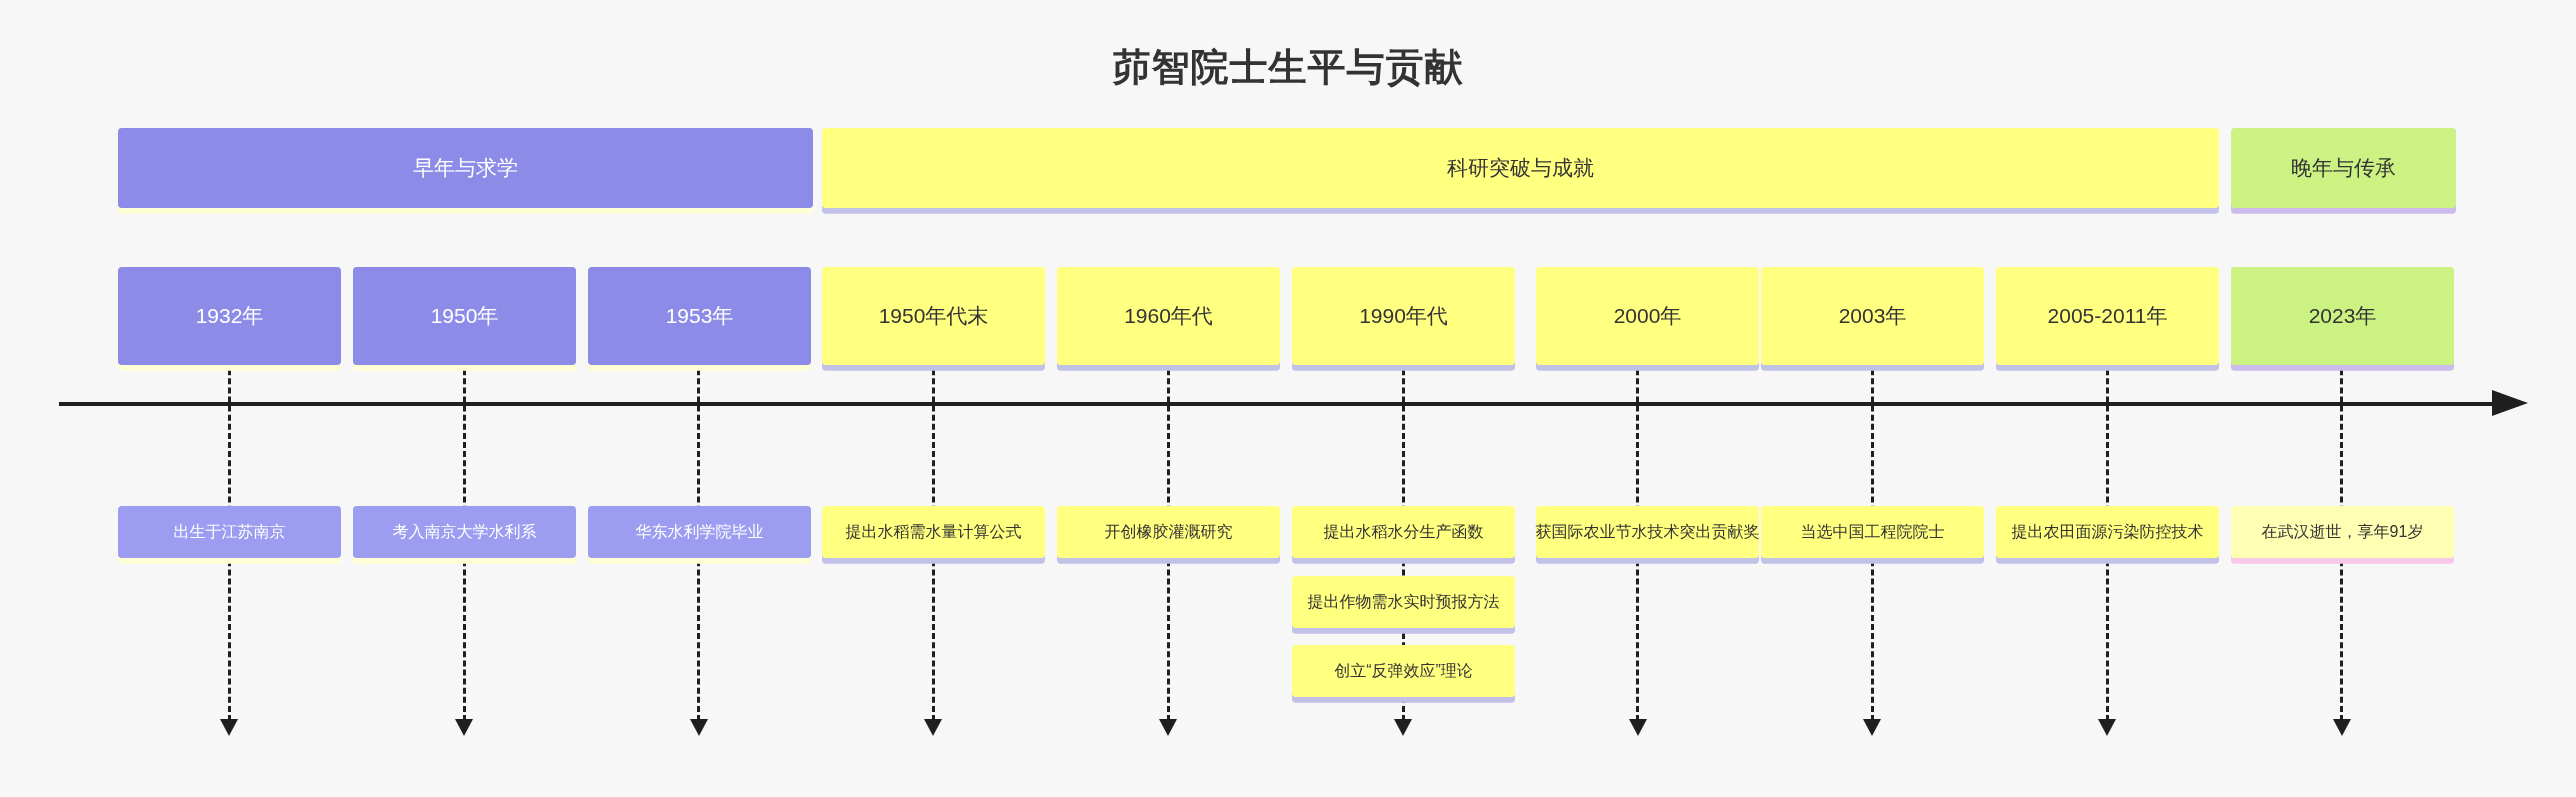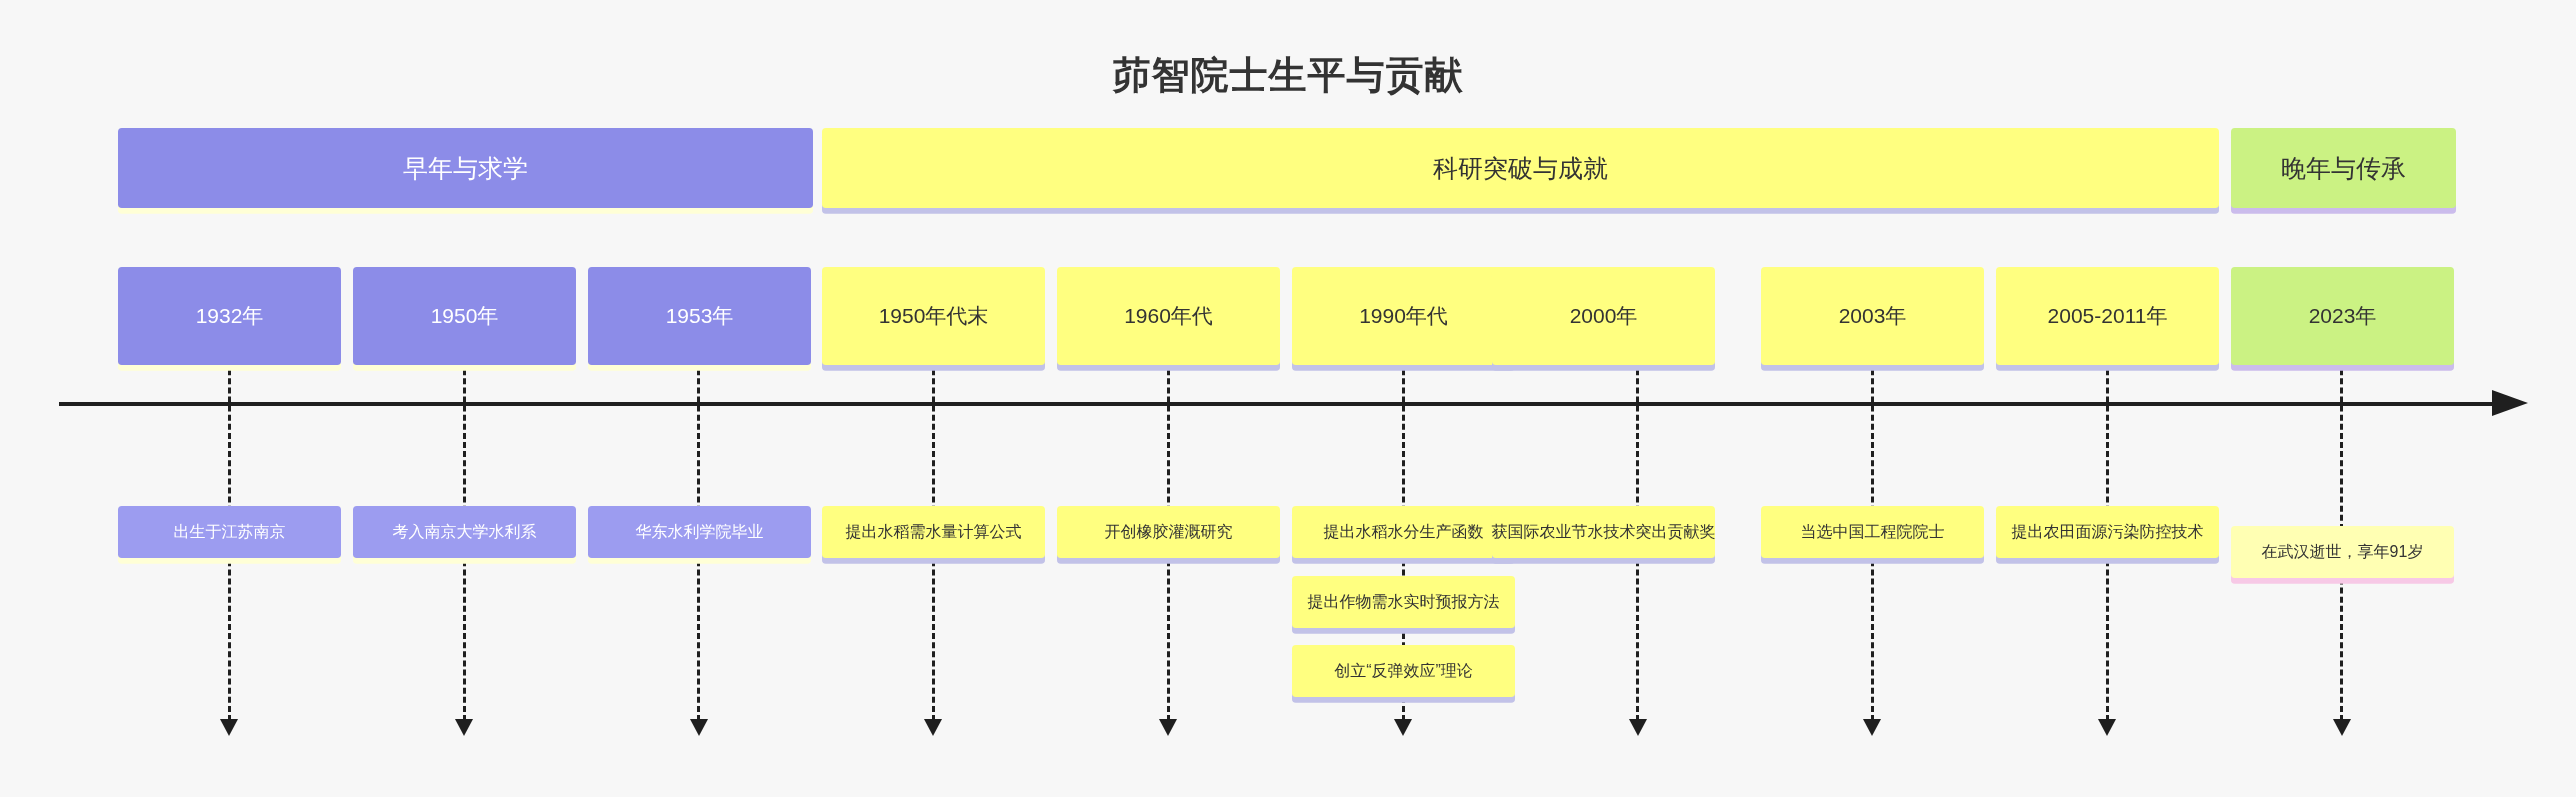--- a/index.html
+++ b/index.html
@@ -1,45 +1,45 @@
 <!DOCTYPE html>
 <html style="--bg: #f7f7f7; --purple: #8c8ce8; --purple_light: #9c9cf0; --yellow: #ffff80; --yellow_pale: #ffffb3; --green: #cbf283; --ink: #1f1f1f; --text_dark: #333333; --text_light: #ffffff; --sh_yellow: #ffffd6; --sh_lavender: #c2c2e8; --sh_violet: #cbbcec; --sh_pink: #f7c9e6;"><head>
 <meta charset="utf-8">
 <style>
   html,body{margin:0;padding:0;background:#f7f7f7;}
   .canvas{position:relative;width:2576px;height:798px;background:var(--bg);
           font-family:"Liberation Sans", sans-serif;overflow:hidden;}
-  .title{position:absolute;left:59px;top:50px;width:2458px;text-align:center;
+  .title{position:absolute;left:59px;top:42px;width:2458px;text-align:center;
          font-size:38px;font-weight:bold;color:var(--text_dark);letter-spacing:1px;}
 
   
   .bar{position:absolute;top:128px;height:80px;display:flex;align-items:center;
-       justify-content:center;font-size:25px;border-radius:3.8px;z-index:2;}
+       justify-content:center;font-size:21px;border-radius:3.8px;z-index:2;}
   .s0{left:118px;width:695px}
   .s1{left:822px;width:1397px}
   .s2{left:2231px;width:225px}
 
   
   .box{position:absolute;top:267px;height:98px;width:223px;display:flex;align-items:center;
        justify-content:center;font-size:21px;border-radius:3.8px;z-index:2;}
 
   
   .ev{position:absolute;width:223px;height:52px;display:flex;align-items:center;
       justify-content:center;font-size:16px;white-space:nowrap;border-radius:3.8px;z-index:2;}
   .r0{top:506px}.r1{top:576px}.r2{top:645px}
 
   
   .c0{left:118px}.c1{left:353px}.c2{left:588px}.c3{left:822px}.c4{left:1057px}
-  .c5{left:1292px}.c6{left:1492px}.c7{left:1761px}.c8{left:1996px}.c9{left:2231px}
+  .c5{left:1292px}.c6{left:1536px}.c7{left:1761px}.c8{left:1996px}.c9{left:2231px}
 
   
   .purple{background:var(--purple);color:var(--text_light);box-shadow:0 5.7px 0 0 var(--sh_yellow);}
   .purple_light{background:var(--purple_light);color:var(--text_light);box-shadow:0 5.7px 0 0 var(--sh_yellow);}
   .yellow{background:var(--yellow);color:var(--text_dark);box-shadow:0 5.7px 0 0 var(--sh_lavender);}
-  .yellow_pale{background:var(--yellow_pale);color:var(--text_dark);box-shadow:0 5.7px 0 0 var(--sh_pink);margin-top:20px;}
+  .yellow_pale{background:var(--yellow_pale);color:var(--text_dark);box-shadow:0 5.7px 0 0 var(--sh_pink);}
   .green{background:var(--green);color:var(--text_dark);box-shadow:0 5.7px 0 0 var(--sh_violet);}
 
   
   .axis{position:absolute;left:59px;top:402px;width:2435px;height:3.8px;background:var(--ink);z-index:0;}
   .axis-arrow{position:absolute;left:2492px;top:390px;width:0;height:0;z-index:0;
               border-top:13.4px solid transparent;border-bottom:13.4px solid transparent;
               border-left:36px solid var(--ink);}
 
   
   .dash{position:absolute;top:351px;height:370px;width:0;border-left:3.8px dashed var(--ink);z-index:1;}

